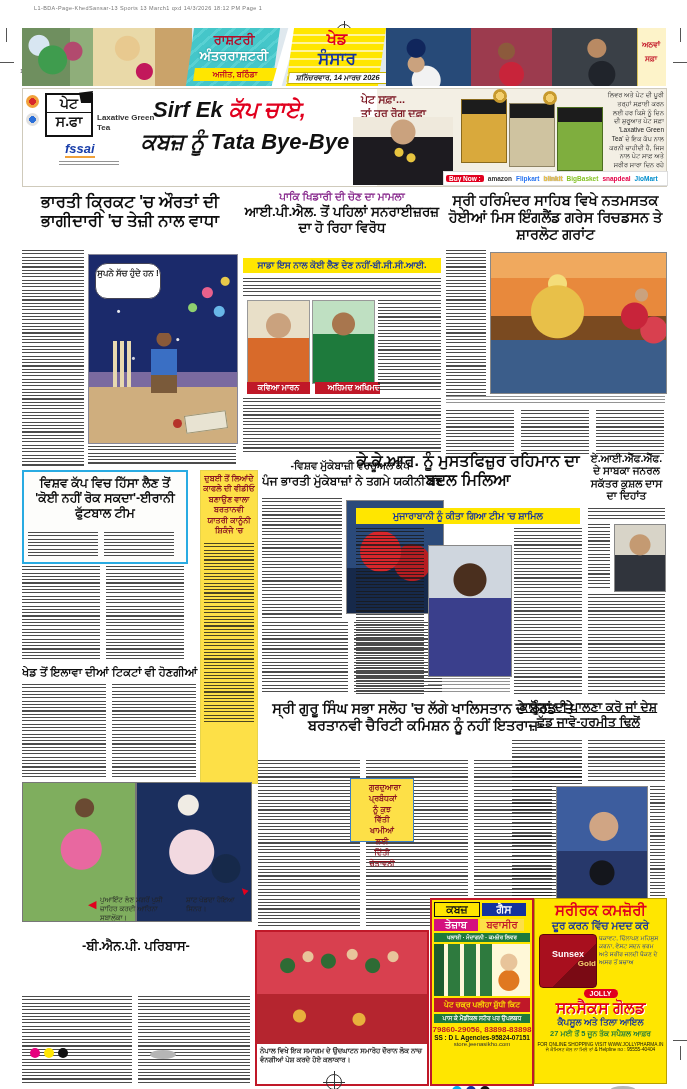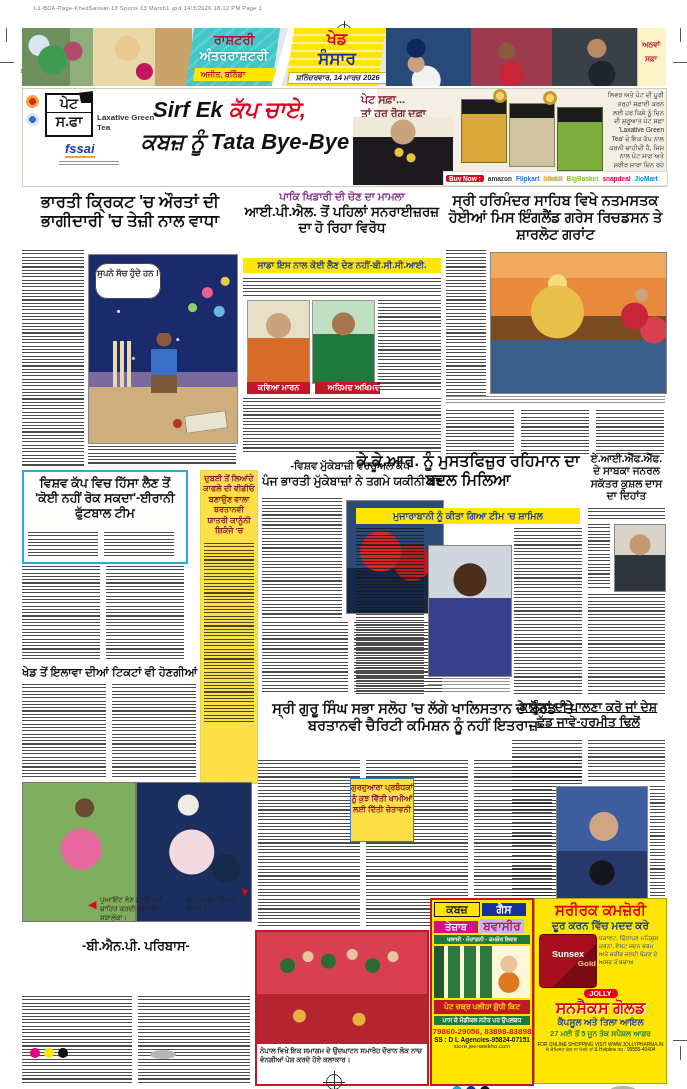--- a/index.html
+++ b/index.html
@@ -38,21 +38,21 @@
            radial-gradient(circle at 10% 30%, #d8e6f2 0 10px, rgba(0,0,0,0) 11px),
            radial-gradient(circle at 30% 40%, #b24a6e 0 9px, rgba(0,0,0,0) 10px),
            radial-gradient(circle at 62% 35%, #e8c98f 0 12px, rgba(0,0,0,0) 13px),
            radial-gradient(circle at 72% 75%, #c2185b 0 8px, rgba(0,0,0,0) 9px),
            linear-gradient(90deg,#6f8f5f 0 28%, #8fae7a 28% 42%, #e9d9a8 42% 78%, #caa36a 78% 100%);"></div>
 
     <div class="abs" style="left:168px;top:0;width:86px;height:58px;background:repeating-linear-gradient(135deg,#45c6c9 0 7px,#59d1d3 7px 10px);transform:skewX(-8deg);"></div>
     <div class="abs" style="left:172px;top:4px;width:80px;text-align:center;font-weight:bold;font-size:13px;color:#b40c2a;">ਰਾਸ਼ਟਰੀ</div>
     <div class="abs" style="left:164px;top:20px;width:96px;text-align:center;font-weight:bold;font-size:13px;color:#ffffff;text-shadow:0 0 2px #0a7f84;">ਅੰਤਰਰਾਸ਼ਟਰੀ</div>
     <div class="abs" style="left:172px;top:40px;width:82px;height:13px;background:#ffe600;transform:skewX(-8deg);"></div>
-    <div class="abs" style="left:162px;top:42px;width:78px;text-align:center;font-weight:bold;font-size:8px;color:#c00d20;">ਅਜੀਤ, ਬਠਿੰਡਾ</div>
+    <div class="abs" style="left:174px;top:42px;width:78px;text-align:center;font-weight:bold;font-size:8px;color:#c00d20;">ਅਜੀਤ, ਬਠਿੰਡਾ</div>
 
     <div class="abs" style="left:258px;top:-2px;width:10px;height:62px;background:#ffffff;transform:skewX(-16deg);"></div>
 
     <div class="abs" style="left:268px;top:0;width:92px;height:58px;background:repeating-linear-gradient(180deg,#ffe600 0 6px,#fff49c 6px 8px);transform:skewX(-8deg);"></div>
     <div class="abs" style="left:272px;top:2px;width:86px;text-align:center;font-weight:bold;font-size:16px;color:#e1001e;">ਖੇਡ</div>
     <div class="abs" style="left:268px;top:21px;width:94px;text-align:center;font-weight:bold;font-size:17px;color:#14339e;">ਸੰਸਾਰ</div>
     <div class="abs" style="left:266px;top:44px;width:98px;text-align:center;font-weight:bold;font-size:7.5px;color:#111;background:#fff;border:1px solid #c9b500;transform:skewX(-8deg);">ਸ਼ਨਿੱਚਰਵਾਰ, 14 ਮਾਰਚ 2026</div>
 
     <div class="abs photo" style="left:364px;top:0;width:251px;height:58px;background:
            radial-gradient(circle at 12% 35%, #10265c 0 9px, rgba(0,0,0,0) 10px),
@@ -217,21 +217,21 @@
   <div class="abs photo" style="left:614px;top:524px;width:50px;height:66px;border:1px solid #888;background:
          radial-gradient(circle at 50% 30%, #c49a72 0 10px, rgba(0,0,0,0) 11px),
          linear-gradient(180deg,#d8d4c8 0 45%,#30343c 45% 100%);"></div>
   <div class="abs nt" style="left:588px;top:594px;width:77px;height:100px;"></div>
 
   <div class="abs hl" style="left:258px;top:700px;width:330px;font-size:14.5px;">ਸ੍ਰੀ ਗੁਰੂ ਸਿੰਘ ਸਭਾ ਸਲੋਹ 'ਚ ਲੱਗੇ ਖਾਲਿਸਤਾਨ ਦੇ ਬੋਰਡ 'ਤੇ ਬਰਤਾਨਵੀ ਚੈਰਿਟੀ ਕਮਿਸ਼ਨ ਨੂੰ ਨਹੀਂ ਇਤਰਾਜ਼</div>
   <div class="abs nt" style="left:258px;top:760px;width:102px;height:168px;"></div>
   <div class="abs nt" style="left:366px;top:760px;width:102px;height:168px;"></div>
   <div class="abs nt" style="left:474px;top:760px;width:108px;height:168px;"></div>
   <div class="abs ybox" style="left:350px;top:778px;width:62px;height:62px;border:1px solid #3a7ec4;">
-    <div style="font-size:8px;font-weight:bold;color:#8a1420;text-align:center;line-height:1.35;padding:4px 0;">ਗੁਰਦੁਆਰਾ ਪ੍ਰਬੰਧਕਾਂ ਨੂੰ ਕੁਝ ਵਿੱਤੀ ਖਾਮੀਆਂ ਲਈ ਦਿੱਤੀ ਚੇਤਾਵਨੀ</div>
+    <div style="font-size:8px;font-weight:bold;color:#8a1420;text-align:center;line-height:1.35;padding:4px 18px;">ਗੁਰਦੁਆਰਾ ਪ੍ਰਬੰਧਕਾਂ ਨੂੰ ਕੁਝ ਵਿੱਤੀ ਖਾਮੀਆਂ ਲਈ ਦਿੱਤੀ ਚੇਤਾਵਨੀ</div>
   </div>
 
   <div class="abs hl" style="left:512px;top:700px;width:153px;font-size:12.5px;text-decoration:underline;">ਕਾਨੂੰਨਾਂ ਦੀ ਪਾਲਣਾ ਕਰੋ ਜਾਂ ਦੇਸ਼ ਛੱਡ ਜਾਵੋ-ਹਰਮੀਤ ਢਿਲੋਂ</div>
   <div class="abs nt" style="left:512px;top:740px;width:70px;height:42px;"></div>
   <div class="abs nt" style="left:588px;top:740px;width:77px;height:42px;"></div>
   <div class="abs nt" style="left:512px;top:786px;width:40px;height:134px;"></div>
   <div class="abs photo" style="left:556px;top:786px;width:90px;height:116px;border:1px solid #888;background:
          radial-gradient(circle at 52% 34%, #d0a584 0 14px, rgba(0,0,0,0) 15px),
          radial-gradient(circle at 50% 74%, #14161c 0 12px, rgba(0,0,0,0) 13px),
          linear-gradient(180deg,#3d5d9e 0 55%,#27386b 55% 100%);"></div>
@@ -270,21 +270,21 @@
     <div class="cap" style="padding:3px 3px;font-weight:bold;">ਨੇਪਾਲ ਵਿਖੇ ਇਕ ਸਮਾਗਮ ਦੇ ਉਦਘਾਟਨ ਸਮਾਰੋਹ ਦੌਰਾਨ ਲੋਕ ਨਾਚ ਵੰਨਗੀਆਂ ਪੇਸ਼ ਕਰਦੇ ਹੋਏ ਕਲਾਕਾਰ।</div>
   </div>
 
   <div class="abs" style="left:430px;top:898px;width:100px;height:184px;background:#ffe600;border:2px solid #c01828;font-size:0;">
     <div style="padding:2px 2px 0 2px;">
       <span style="display:inline-block;width:44px;background:#ffe600;border:1px solid #111;color:#111;font-size:11px;font-weight:bold;text-align:center;">ਕਬਜ਼</span>
       <span style="display:inline-block;width:44px;background:#14339e;color:#fff;font-size:11px;font-weight:bold;text-align:center;margin-left:2px;">ਗੈਸ</span>
     </div>
     <div style="padding:2px 2px 0 2px;">
       <span style="display:inline-block;width:44px;background:#d4117e;color:#fff;font-size:10px;font-weight:bold;text-align:center;">ਤੇਜ਼ਾਬ</span>
-      <span style="display:inline-block;width:44px;background:#c4b5fd;color:#c01828;font-size:12px;font-weight:bold;text-align:center;margin-left:2px;">ਬਵਾਸੀਰ</span>
+      <span style="display:inline-block;width:44px;background:#fde047;color:#c01828;font-size:10px;font-weight:bold;text-align:center;margin-left:2px;">ਬਵਾਸੀਰ</span>
     </div>
     <div style="margin:2px;background:#1e7a3c;color:#fff;font-size:5.5px;font-weight:bold;text-align:center;padding:1px 0;">ਖਲਾਸ਼ੀ · ਮੰਦਾਗਨੀ · ਕਮਜ਼ੋਰ ਲਿਵਰ</div>
     <div class="photo" style="margin:0 2px;height:52px;background:
            radial-gradient(circle at 78% 35%, #e8c49a 0 8px, rgba(0,0,0,0) 9px),
            radial-gradient(circle at 78% 70%, #e07820 0 10px, rgba(0,0,0,0) 11px),
            linear-gradient(90deg,#1e5c2e 0 10px,rgba(0,0,0,0) 10px),
            linear-gradient(90deg,rgba(0,0,0,0) 0 14px,#2e7a3e 14px 26px,rgba(0,0,0,0) 26px 30px,#2e7a3e 30px 42px,rgba(0,0,0,0) 42px 46px,#2e7a3e 46px 58px,rgba(0,0,0,0) 58px),
            linear-gradient(180deg,#fff8d8 0 100%);"></div>
     <div style="margin:2px;background:#c01828;color:#ffe600;font-size:7.5px;font-weight:bold;text-align:center;padding:2px 0;">ਪੇਟ ਚਕ੍ਰ ਪਲੀਹਾ ਸ਼ੁੱਧੀ ਕਿਟ</div>
     <div style="margin:2px;background:#1e7a3c;color:#fff;font-size:6px;font-weight:bold;text-align:center;padding:1px 0;">ਪਾਸ ਕੇ ਮੈਡੀਕਲ ਸਟੋਰ ਪਰ ਉਪਲਬਧ</div>

